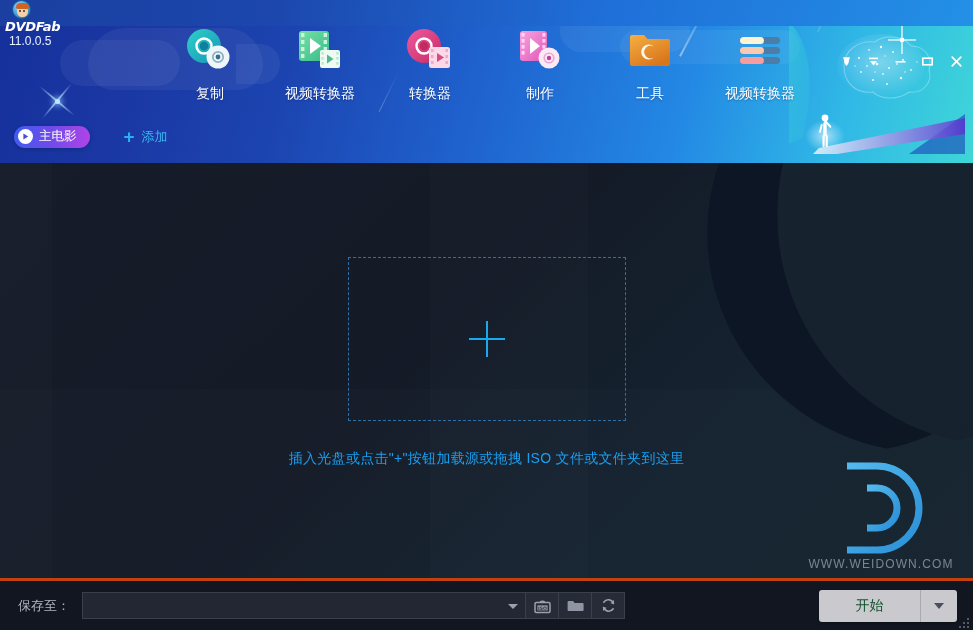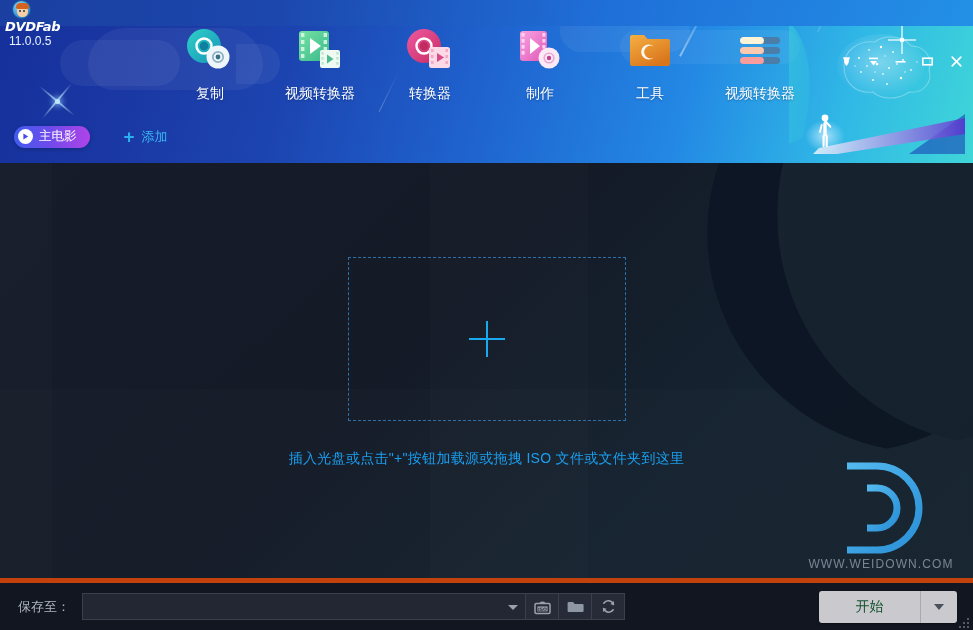--- a/index.html
+++ b/index.html
@@ -261,21 +261,21 @@
     margin-top: 1px;
     font-size: 12px; font-weight: normal; letter-spacing: 1.1px;
     color: rgba(210,220,235,.52);
   }
 
   
   .bottombar {
     position: absolute; left: 0; top: 578px;
     width: 973px; height: 52px;
     background: #111620;
-    border-top: 5px solid #c2410c;
+    border-top: 3px solid #c2410c;
     display: flex; align-items: center;
   }
   .save-label {
     margin-left: 18px;
     font-size: 13px; color: #aeb6c2;
     white-space: nowrap;
   }
   .path-wrap {
     margin-left: 12px;
     position: relative;

